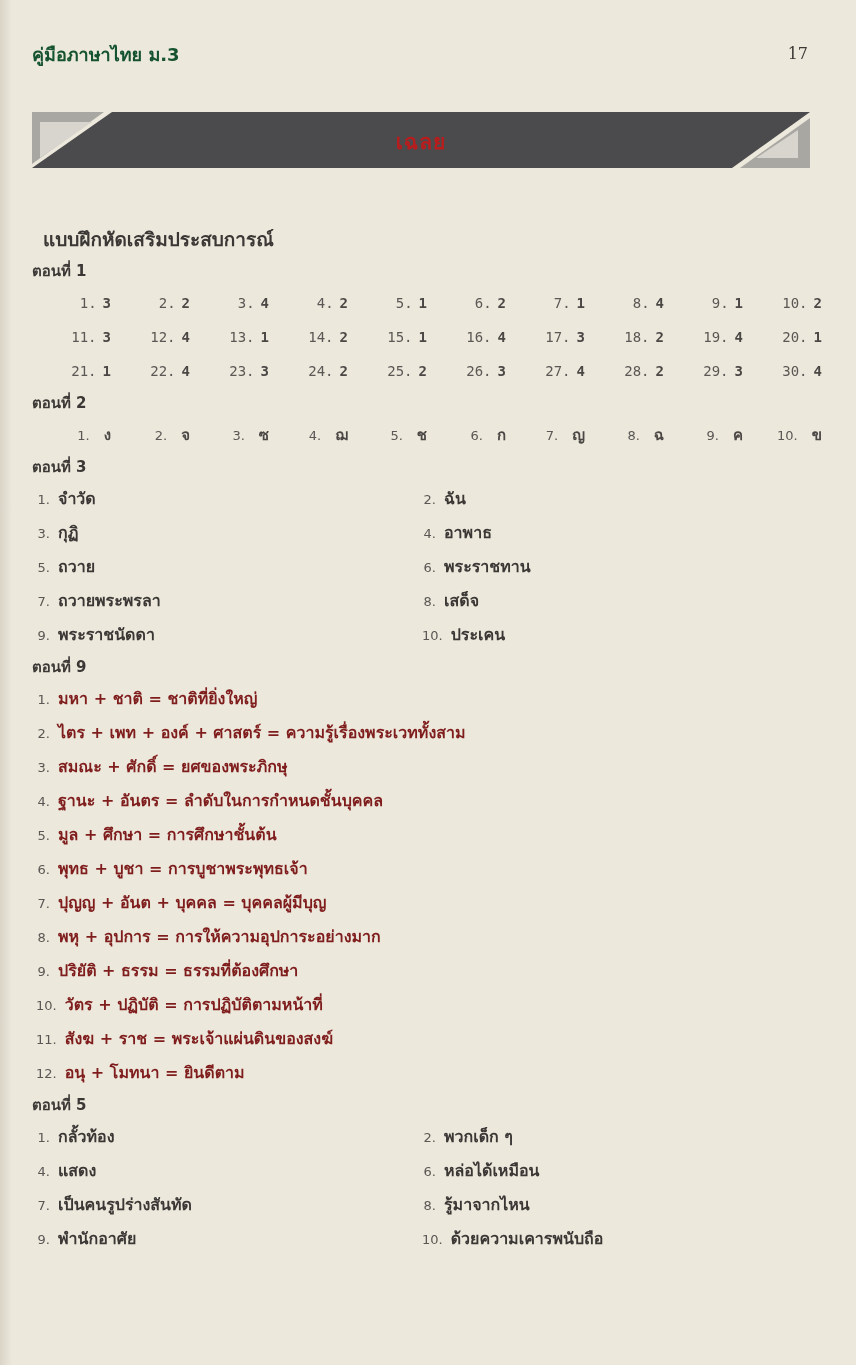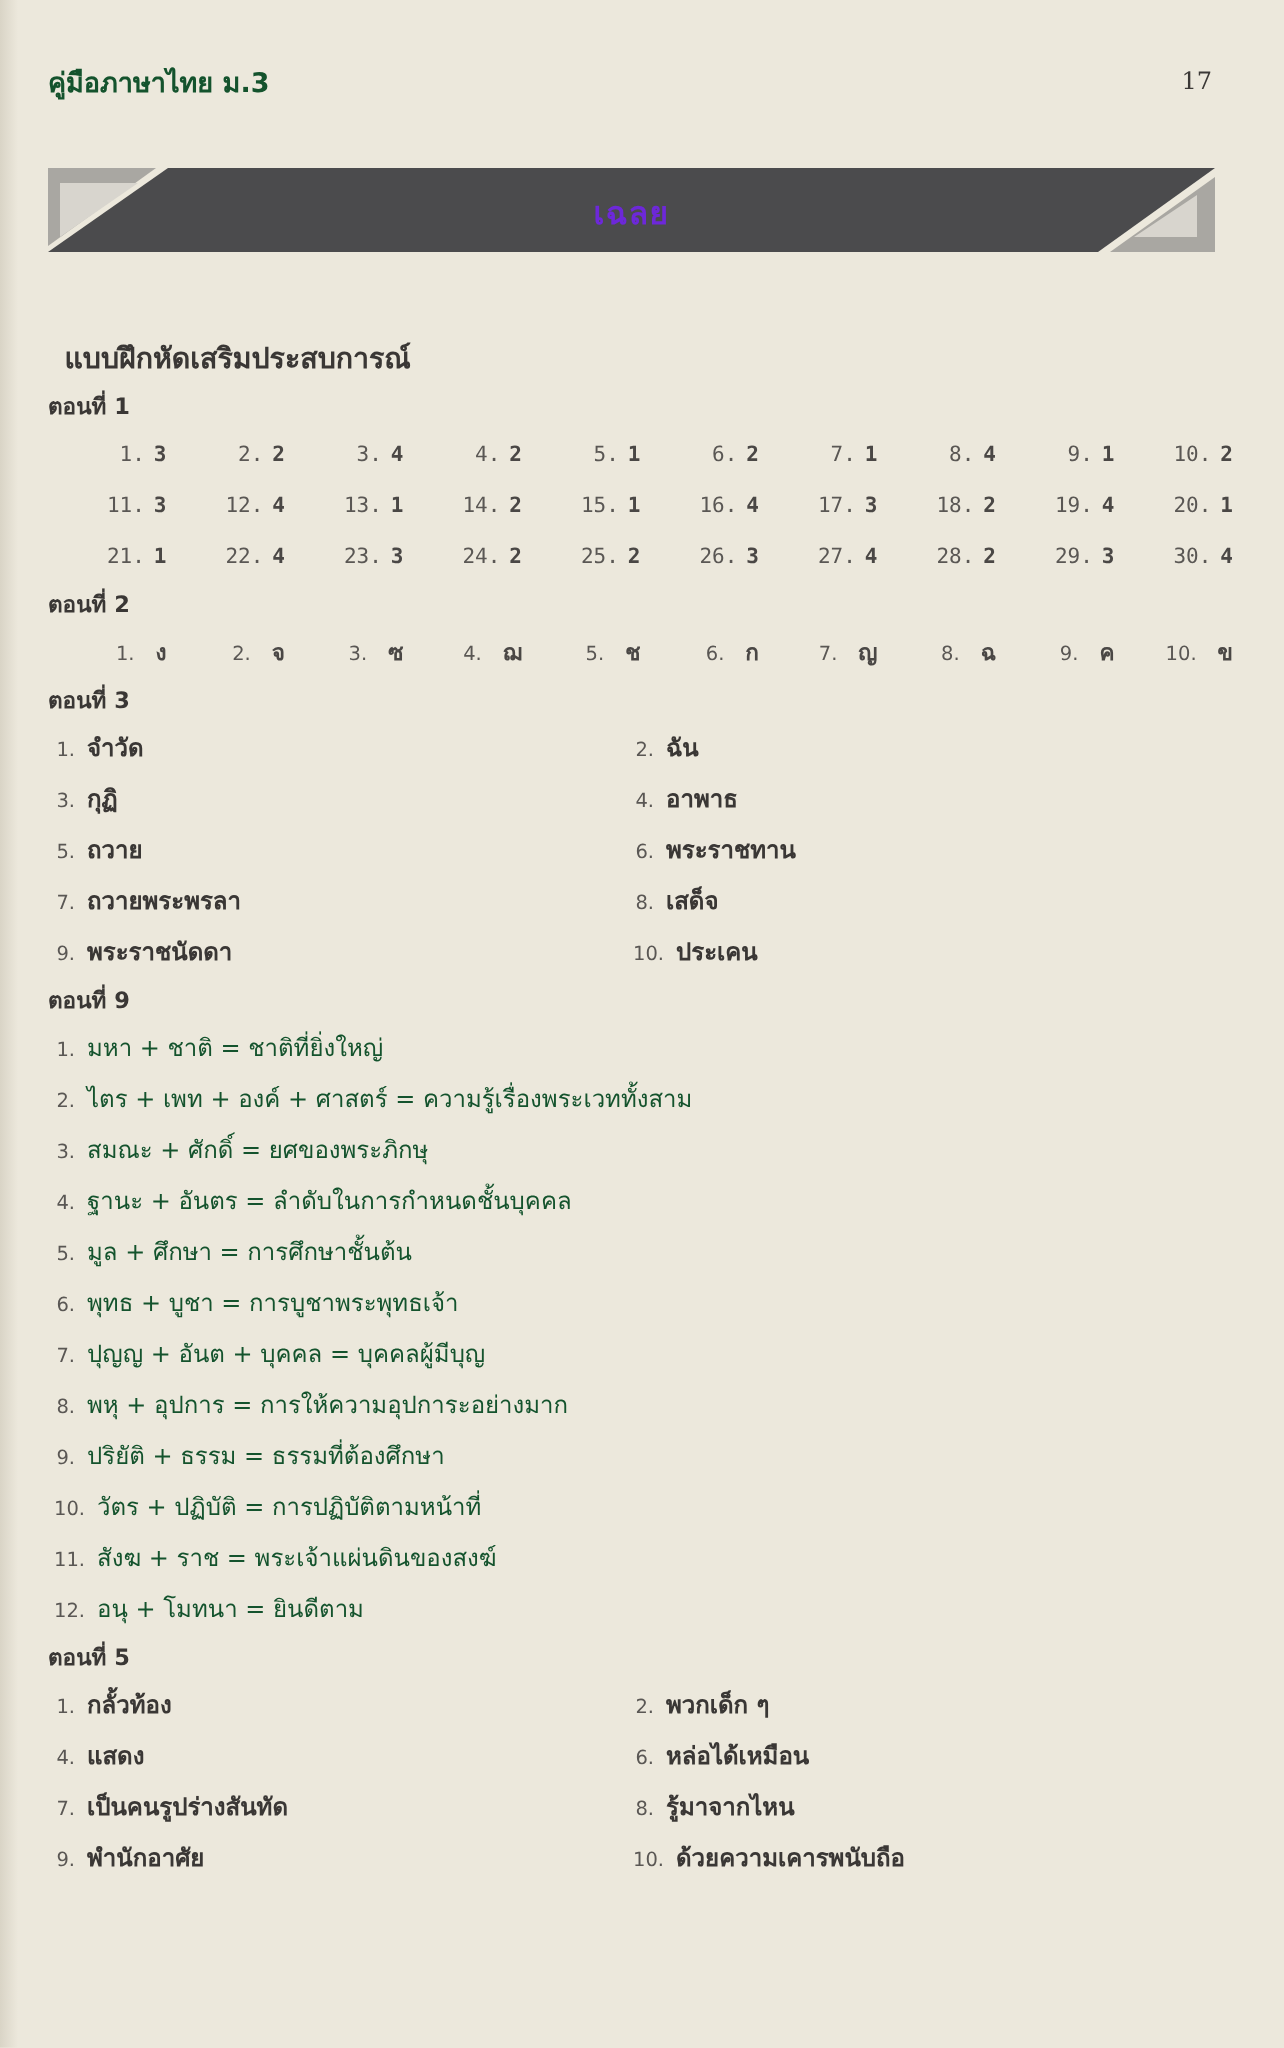--- a/index.html
+++ b/index.html
@@ -43,21 +43,21 @@
       width: 778px;
       height: 56px;
     }
     .banner svg { position: absolute; left: 0; top: 0; }
     .banner-title {
       position: absolute;
       left: 0; right: 0; top: 13px;
       text-align: center;
       font-size: 21px;
       font-weight: bold;
-      color: #6d28d9;
+      color: #b91c1c;
       letter-spacing: 1px;
     }
     .content {
       position: absolute;
       left: 32px;
       top: 222px;
       width: 790px;
     }
     .main-title {
       font-size: 19px;
@@ -125,21 +125,21 @@
       min-width: 14px;
       text-align: right;
     }
     .ans-text { font-weight: bold; color: #3a3735; }
     .list-item {
       height: 34px;
       line-height: 34px;
       font-size: 16px;
       padding-left: 4px;
     }
-    .eq { font-weight: normal; color: #14532d; margin-top: 16px; }
+    .eq { font-weight: bold; color: #7f1d1d; margin-top: 16px; }
   </style>
 </head>
 <body>
 
 <div class="paper-shade"></div>
 
 <div class="running-head">คู่มือภาษาไทย ม.3</div>
 <div class="page-number">17</div>
 
 <div class="banner">

